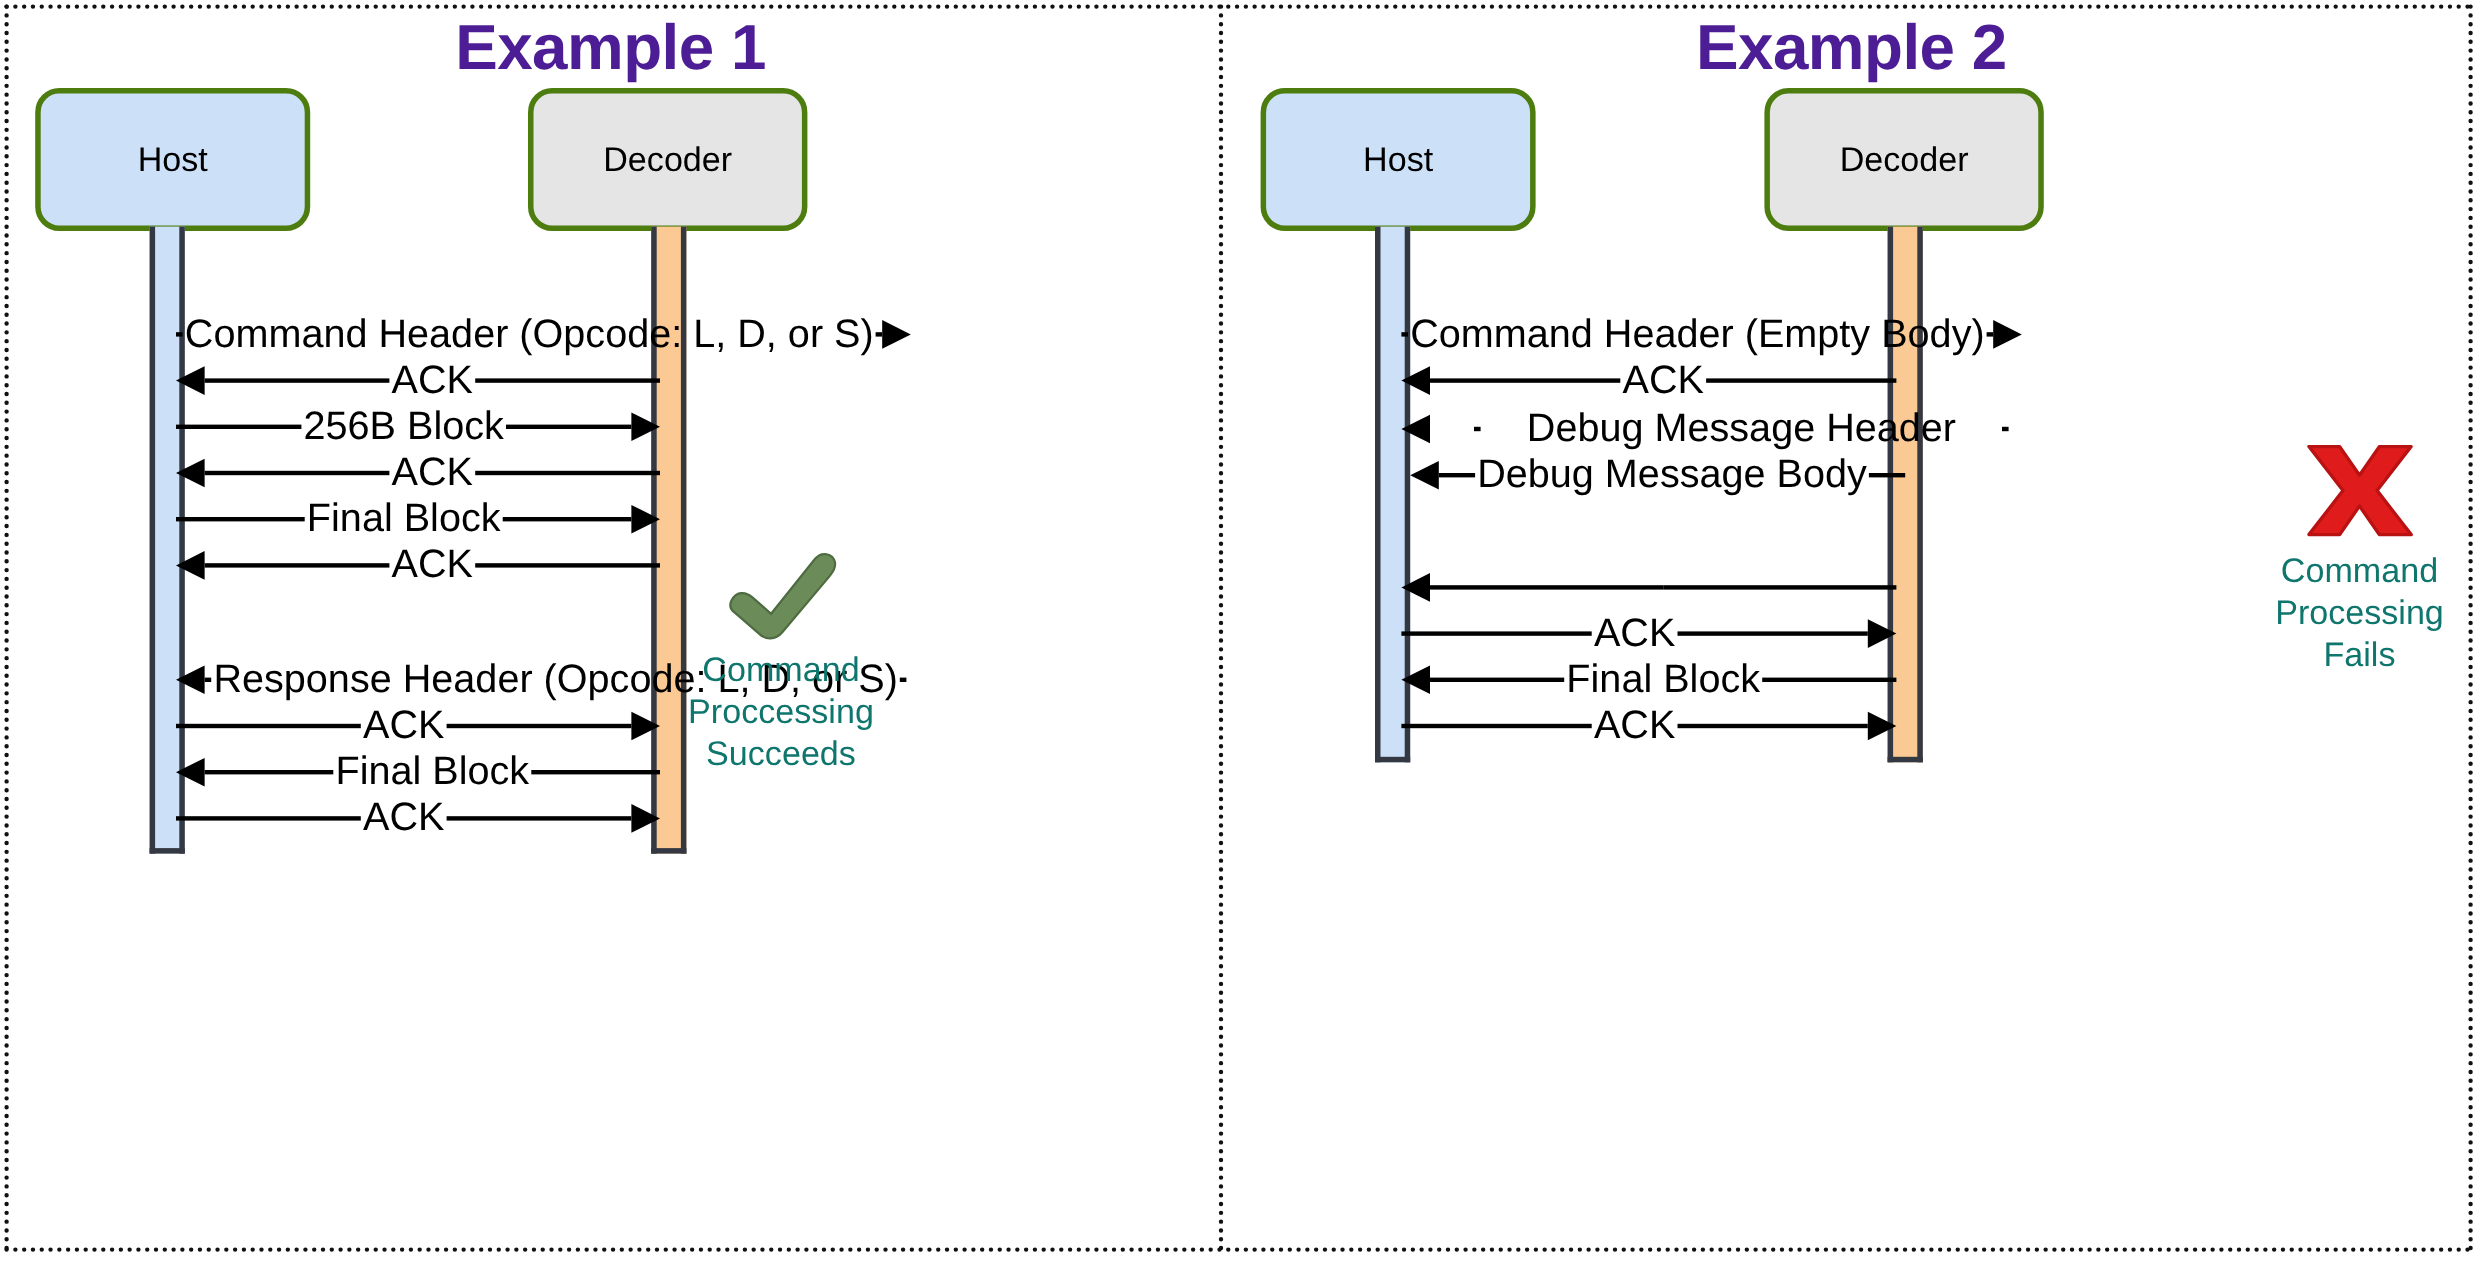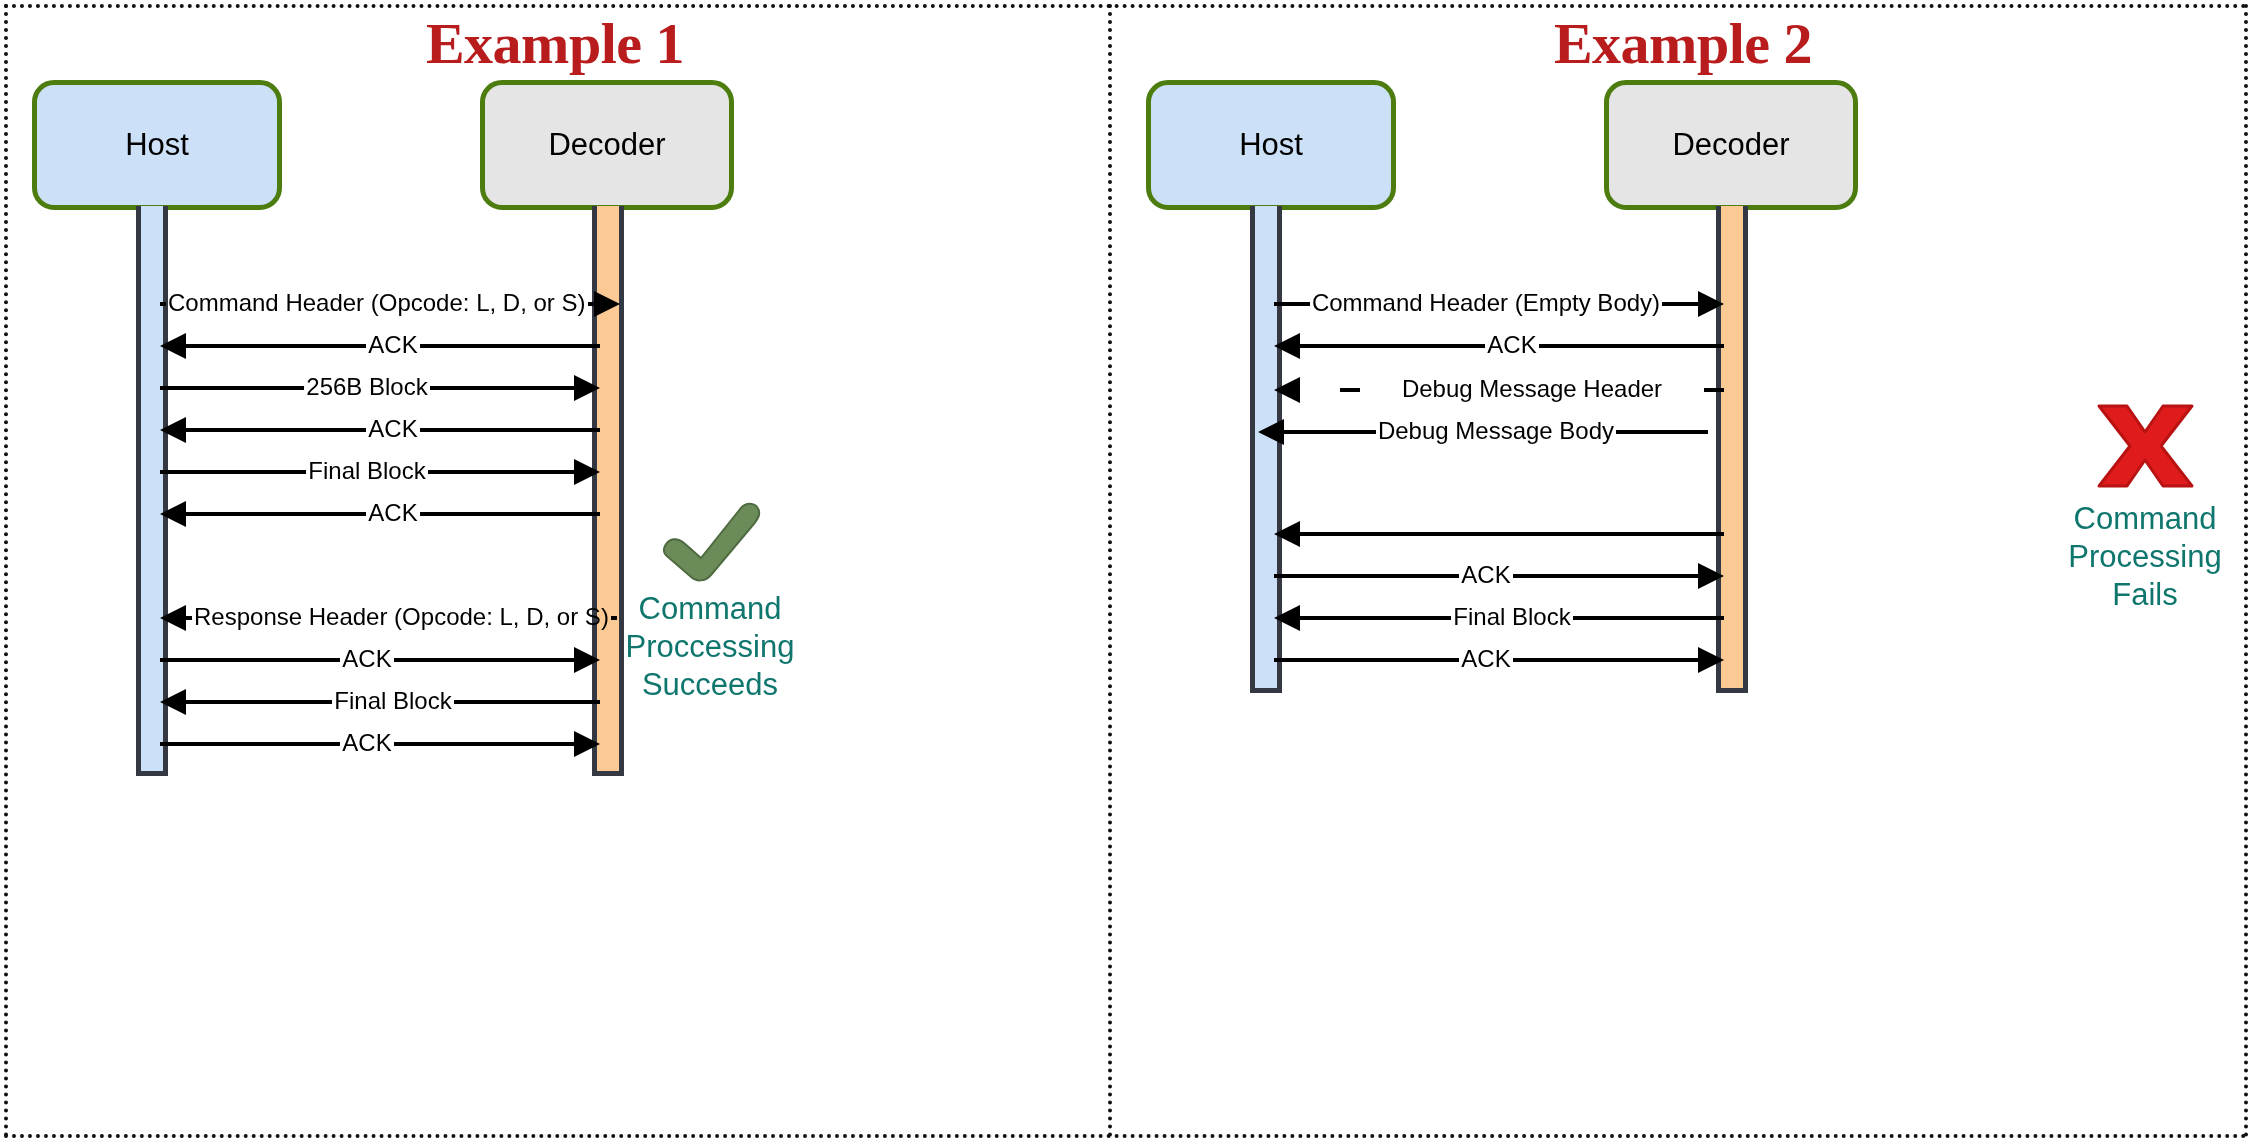--- a/index.html
+++ b/index.html
@@ -44,22 +44,22 @@
   #panel-2 { left: 1110px; width: 1146px; }
 
   .panel-title {
     position: absolute;
     top: 10px;
     width: 100%;
     text-align: center;
     font-size: 58px;
     font-weight: bold;
     letter-spacing: -0.5px;
-    color: #b91c1c;
-    font-family: Liberation Serif, serif;
+    color: #4c1d95;
+    font-family: Liberation Sans, sans-serif;
   }
 
   
   .actor-box {
     position: absolute;
     border: 5px solid #4d7c0f;
     border-radius: 22px;
     box-sizing: border-box;
     display: flex;
     align-items: center;
@@ -90,21 +90,21 @@
   }
   .msg .line {
     flex: 1 1 auto;
     height: 0;
     border-top: 4px solid #000000;
     min-width: 6px;
   }
   .msg .label {
     flex: 0 0 auto;
     padding: 0 2px;
-    font-size: 24px;
+    font-size: 36px;
     color: #000000;
     white-space: nowrap;
     line-height: 30px;
     transform: translateY(-1px);
   }
   .arrowhead {
     flex: 0 0 auto;
     width: 0;
     height: 0;
     border-top: 13px solid transparent;
@@ -255,21 +255,21 @@
         <span class="line"></span>
         <span class="label">ACK</span>
         <span class="line"></span>
       </div>
       <div class="msg" style="left: 164px; top: 373px; width: 450px; gap: 40px;">
         <span class="arrowhead left"></span>
         <span class="line"></span>
         <span class="label">Debug Message Header</span>
         <span class="line"></span>
       </div>
-      <div class="msg" style="left: 148px; top: 415px; width: 450px;">
+      <div class="msg" style="left: 172px; top: 415px; width: 450px;">
         <span class="arrowhead left"></span>
         <span class="line"></span>
         <span class="label">Debug Message Body</span>
         <span class="line"></span>
       </div>
       <div class="msg" style="left: 164px; top: 517px; width: 450px;">
         <span class="arrowhead left"></span>
         <span class="line"></span>
         <span class="line"></span>
       </div>

